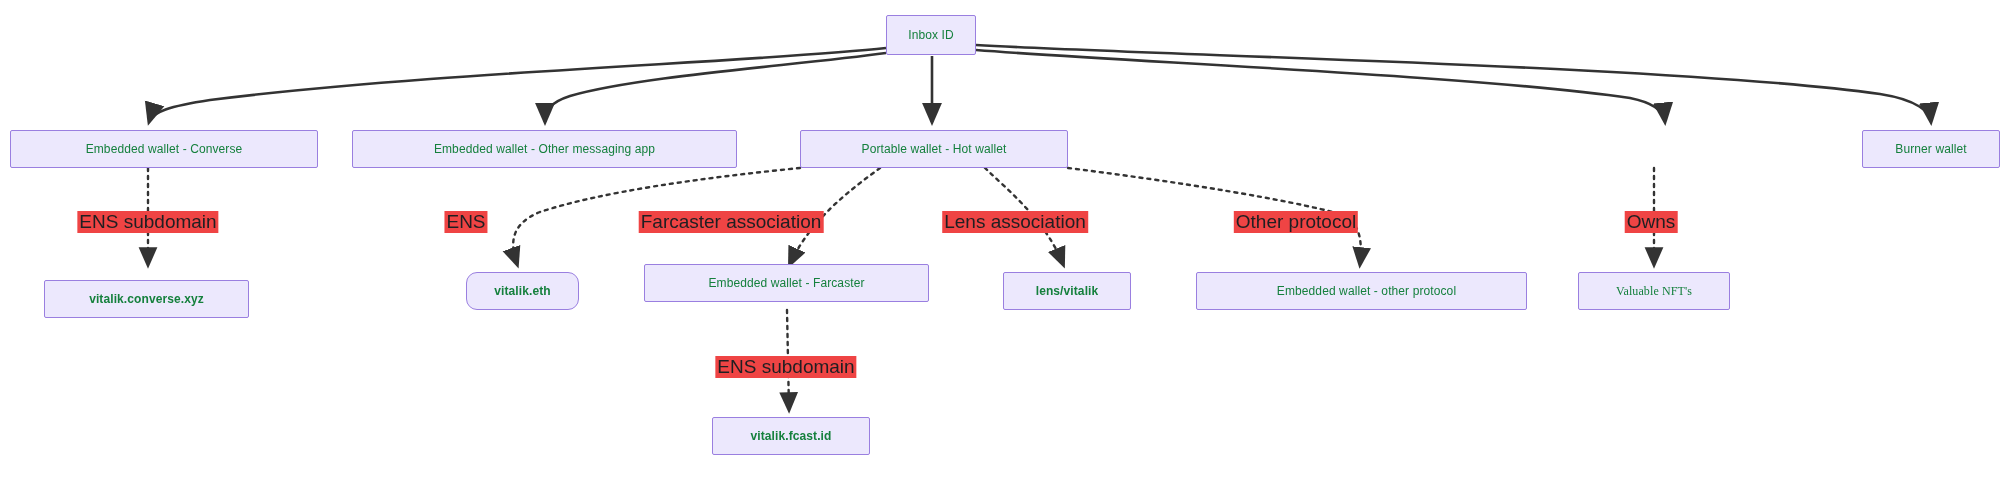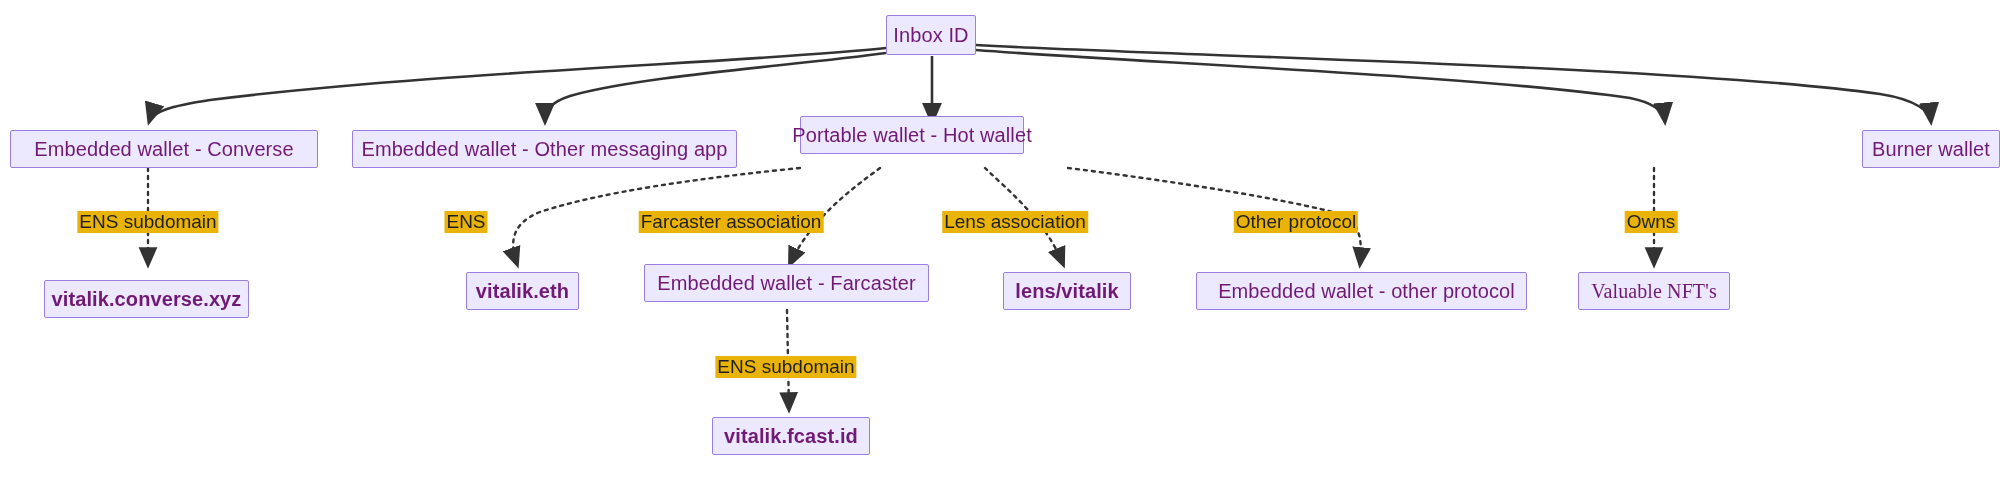--- a/index.html
+++ b/index.html
@@ -28,32 +28,32 @@
   }
   .node {
     position: absolute;
     box-sizing: border-box;
     background: #ECE8FD;
     border: 1.5px solid #9A7FE0;
     border-radius: 2px;
     display: flex;
     align-items: center;
     justify-content: center;
-    color: #701a75;
-    font-size: 20px;
+    color: #15803d;
+    font-size: 12px;
     line-height: 1;
     white-space: nowrap;
     letter-spacing: 0.1px;
   }
   .node.bold {
     font-weight: bold;
   }
   .edge-label {
     position: absolute;
-    background: #eab308;
+    background: #ef4444;
     color: #1f1f22;
     font-size: 19px;
     line-height: 1.05;
     padding: 1px 2px;
     white-space: nowrap;
     transform: translateX(-50%);
   }
 </style>
 </head>
 <body>
@@ -108,28 +108,28 @@
       <path d="M 787,310 L 789,409" fill="none" stroke="#333333" stroke-width="2.4" stroke-dasharray="3,5" stroke-linecap="round" marker-end="url(#arrowhead-dot)"></path>
     </g>
   </svg>
 
   <div class="node" style="left:886px; top:15px; width:90px; height:40px;">Inbox ID</div>
 
   <div class="node" style="left:10px; top:130px; width:308px; height:38px;">Embedded wallet - Converse</div>
 
   <div class="node" style="left:352px; top:130px; width:385px; height:38px;">Embedded wallet - Other messaging app</div>
 
-  <div class="node" style="left:800px; top:116px; width:224px; height:38px;">Portable wallet - Hot wallet</div>
+  <div class="node" style="left:800px; top:130px; width:268px; height:38px;">Portable wallet - Hot wallet</div>
 
 
   <div class="node" style="left:1862px; top:130px; width:138px; height:38px;">Burner wallet</div>
 
   <div class="node bold" style="left:44px; top:280px; width:205px; height:38px;">vitalik.converse.xyz</div>
 
-  <div class="node bold" style="left:466px; top:272px; width:113px; height:38px;">vitalik.eth</div>
+  <div class="node bold" style="left:466px; top:272px; width:113px; height:38px;border-radius:11px;">vitalik.eth</div>
 
   <div class="node" style="left:644px; top:264px; width:285px; height:38px;">Embedded wallet - Farcaster</div>
 
   <div class="node bold" style="left:1003px; top:272px; width:128px; height:38px;">lens/vitalik</div>
 
   <div class="node" style="left:1196px; top:272px; width:331px; height:38px;padding-left:10px;">Embedded wallet - other protocol</div>
 
   <div class="node" style="left:1578px; top:272px; width:152px; height:38px;font-family:Liberation Serif, serif;">Valuable NFT's</div>
 
   <div class="node bold" style="left:712px; top:417px; width:158px; height:38px;">vitalik.fcast.id</div>

